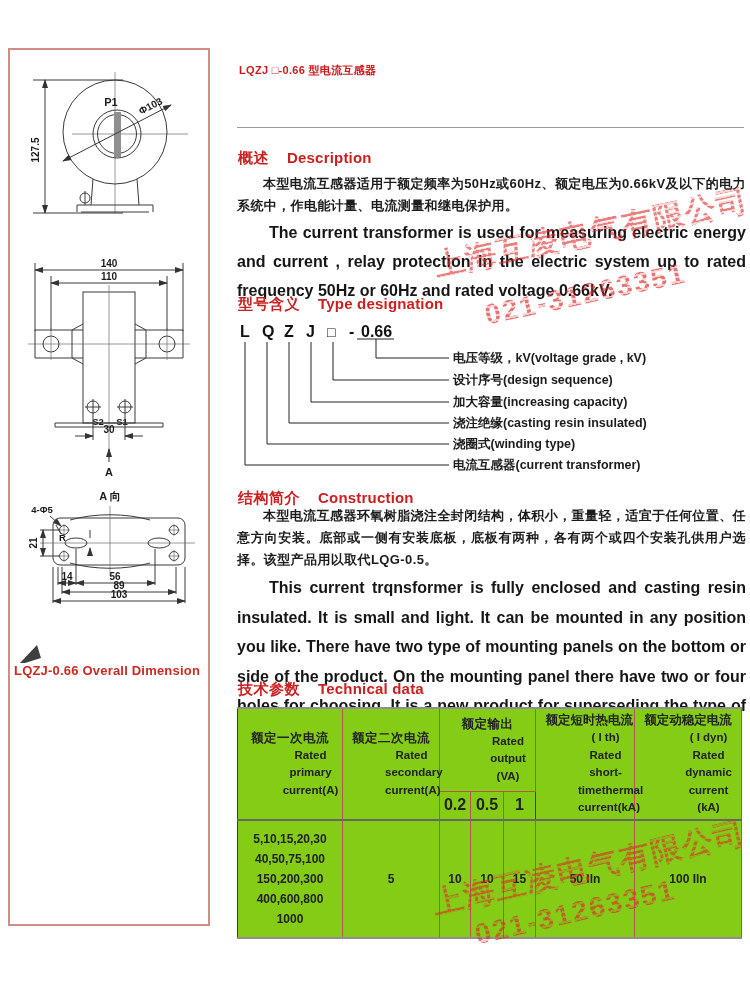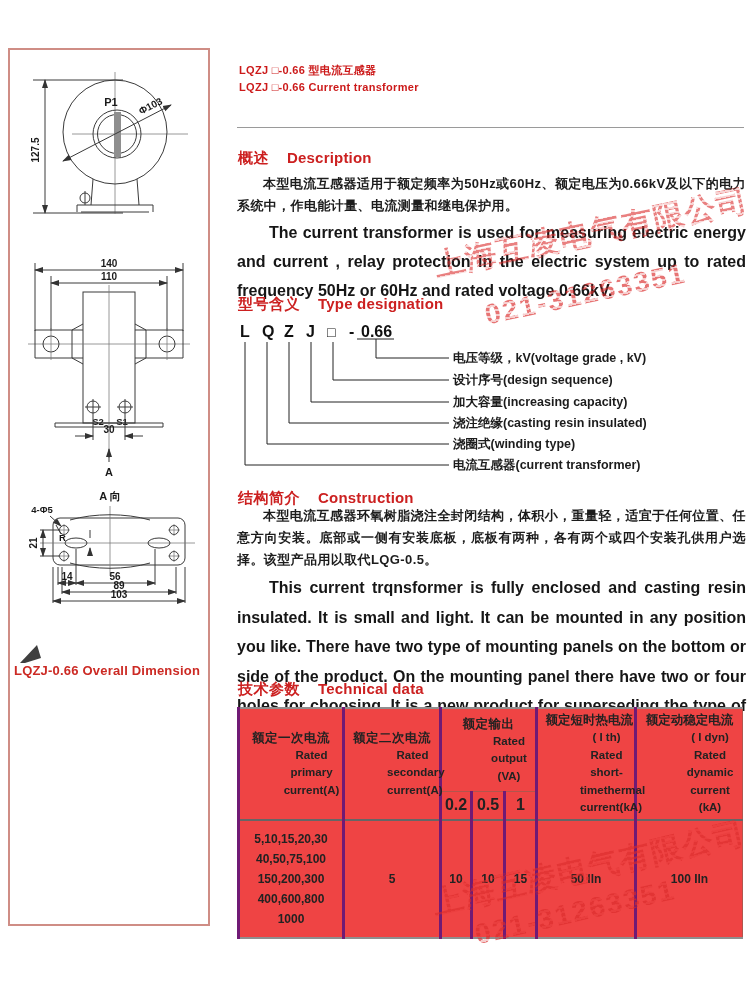--- a/index.html
+++ b/index.html
@@ -21,21 +21,21 @@
   .para{width:509px;text-align:justify;text-indent:2em;font-weight:700;}
   .para.cn{font-size:13px;line-height:1.7;letter-spacing:.4px;color:#1c1c1c;}
   .para.en{font-size:16px;line-height:1.8;color:#161616;}
   
   .model-char{position:absolute;font-size:16px;font-weight:800;color:#111;}
   .fan-label{position:absolute;left:453px;font-size:12.5px;font-weight:700;color:#1c1c1c;white-space:nowrap;}
   
   table.tech{position:absolute;left:237px;top:707px;width:504px;border-collapse:collapse;table-layout:fixed;
     border-top:2px solid #8f8f8f;border-bottom:2px solid #8f8f8f;}
   table.tech th,table.tech td{
-    background:#ef4444;border-left:3px solid #701a75;border-right:1px solid #b2554d;
+    background:#84cc16;border-left:1px solid #701a75;border-right:1px solid #b2554d;
     font-size:12px;font-weight:700;color:#222;text-align:center;vertical-align:middle;padding:2px 1px;
   }
   table.tech th .cn{font-size:12.5px;letter-spacing:.5px;line-height:18px;}
   table.tech th .ln{line-height:17.5px;font-size:11.5px;padding-left:41px;}
   table.tech tr.subrow th{height:20px;border-top:1px solid #b2554d;font-size:16px;}
   table.tech tr.body td{border-top:2px solid #666;height:112px;}
   .plines div{line-height:20px;font-size:12px;}
   
   .caption{left:14px;top:663px;font-size:13px;font-weight:800;color:#cc2a24;letter-spacing:.2px;}
   
@@ -154,21 +154,20 @@
   <text class="dt" x="107" y="103" text-anchor="middle">89</text>
   <line class="ln1" x1="41" y1="115" x2="173" y2="115" marker-start="url(#arB)" marker-end="url(#arB)"></line>
   <text class="dt" x="107" y="112" text-anchor="middle">103</text>
   <polygon points="8,177 25,159 29,172 13,177" fill="#3f3f3f"></polygon>
 </svg>
 
 <div class="abs caption">LQZJ-0.66 Overall Dimension</div>
 
 <div class="abs title">
   <div>LQZJ □-0.66 型电流互感器</div>
-  <div>LQZJ □-0.66 Current transformer</div>
 </div>
 <div class="abs rule"></div>
 
 <div class="abs sec-head" style="left:238px;top:149px;">
   <span>概述</span><span class="en">Description</span>
 </div>
 <div class="abs para cn" style="left:237px;top:173px;">本型电流互感器适用于额定频率为50Hz或60Hz、额定电压为0.66kV及以下的电力系统中，作电能计量、电流测量和继电保护用。</div>
 <div class="abs para en" style="left:237px;top:219px;">The current transformer is used for measuring electric energy and current , relay protection in the electric system up to rated frequency 50Hz or 60Hz and rated voltage 0.66kV.</div>
 
 <div class="abs sec-head" style="left:238px;top:295px;">

